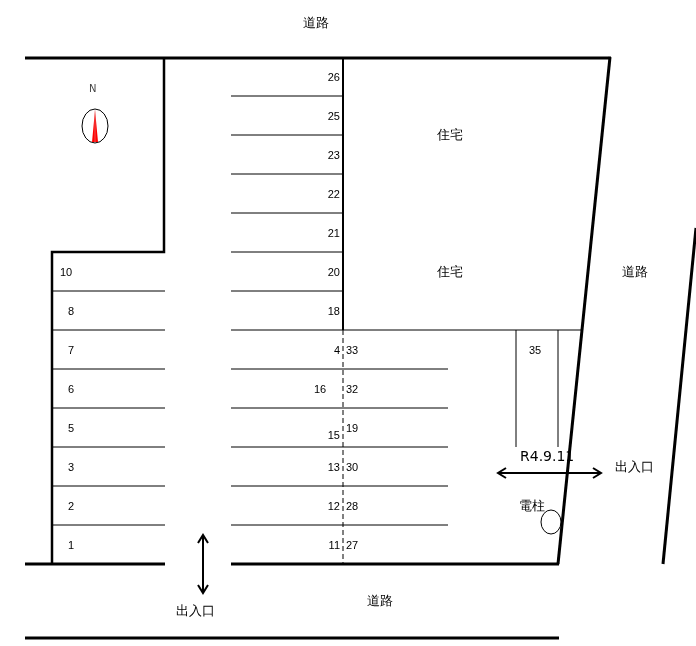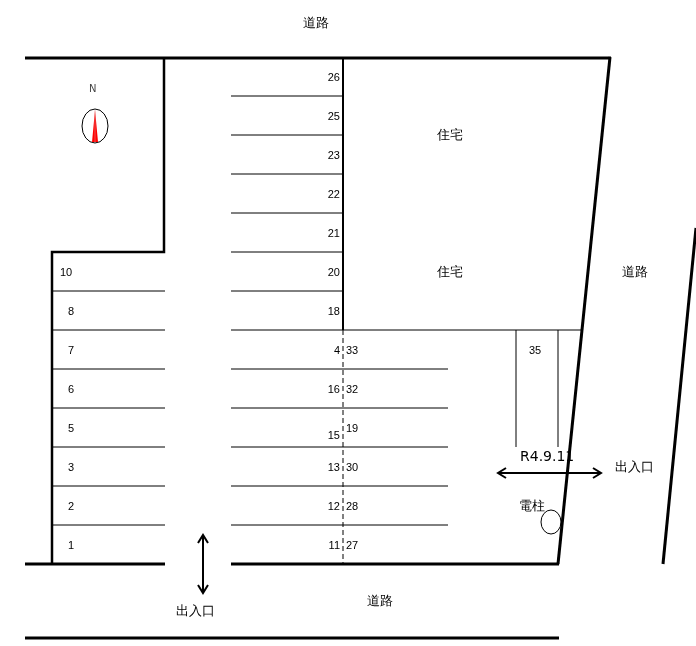--- a/index.html
+++ b/index.html
@@ -117,21 +117,21 @@
 
 <div class="lbl num r" style="left:300px;width:40px;top:70px;">26</div>
 <div class="lbl num r" style="left:300px;width:40px;top:109px;">25</div>
 <div class="lbl num r" style="left:300px;width:40px;top:148px;text-align:right;">23</div>
 <div class="lbl num r" style="left:300px;width:40px;top:187px;">22</div>
 <div class="lbl num r" style="left:300px;width:40px;top:226px;">21</div>
 <div class="lbl num r" style="left:300px;width:40px;top:265px;">20</div>
 <div class="lbl num r" style="left:300px;width:40px;top:304px;">18</div>
 
 <div class="lbl num r" style="left:300px;width:40px;top:343px;">4</div>
-<div class="lbl num r" style="left:300px;width:40px;top:382px;">16</div>
+<div class="lbl num r" style="left:300px;width:40px;top:382px;text-align:center;">16</div>
 <div class="lbl num r" style="left:300px;width:40px;top:428px;">15</div>
 <div class="lbl num r" style="left:300px;width:40px;top:460px;text-align:right;">13</div>
 <div class="lbl num r" style="left:300px;width:40px;top:499px;">12</div>
 <div class="lbl num r" style="left:300px;width:40px;top:538px;">11</div>
 
 <div class="lbl num" style="left:346px;top:343px;">33</div>
 <div class="lbl num" style="left:346px;top:382px;">32</div>
 <div class="lbl num" style="left:346px;top:421px;">19</div>
 <div class="lbl num" style="left:346px;top:460px;">30</div>
 <div class="lbl num" style="left:346px;top:499px;">28</div>

